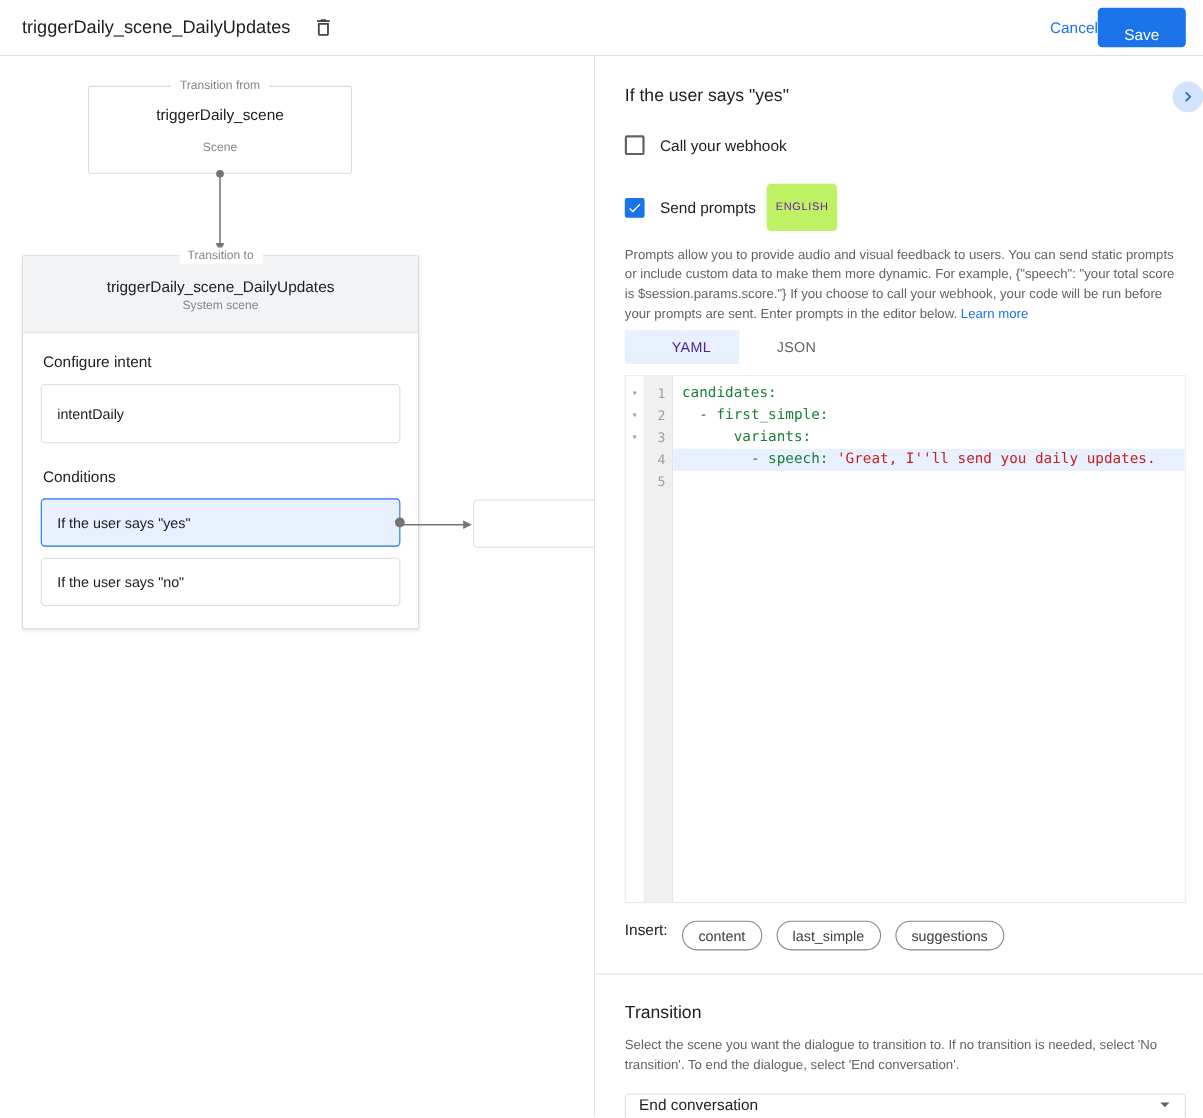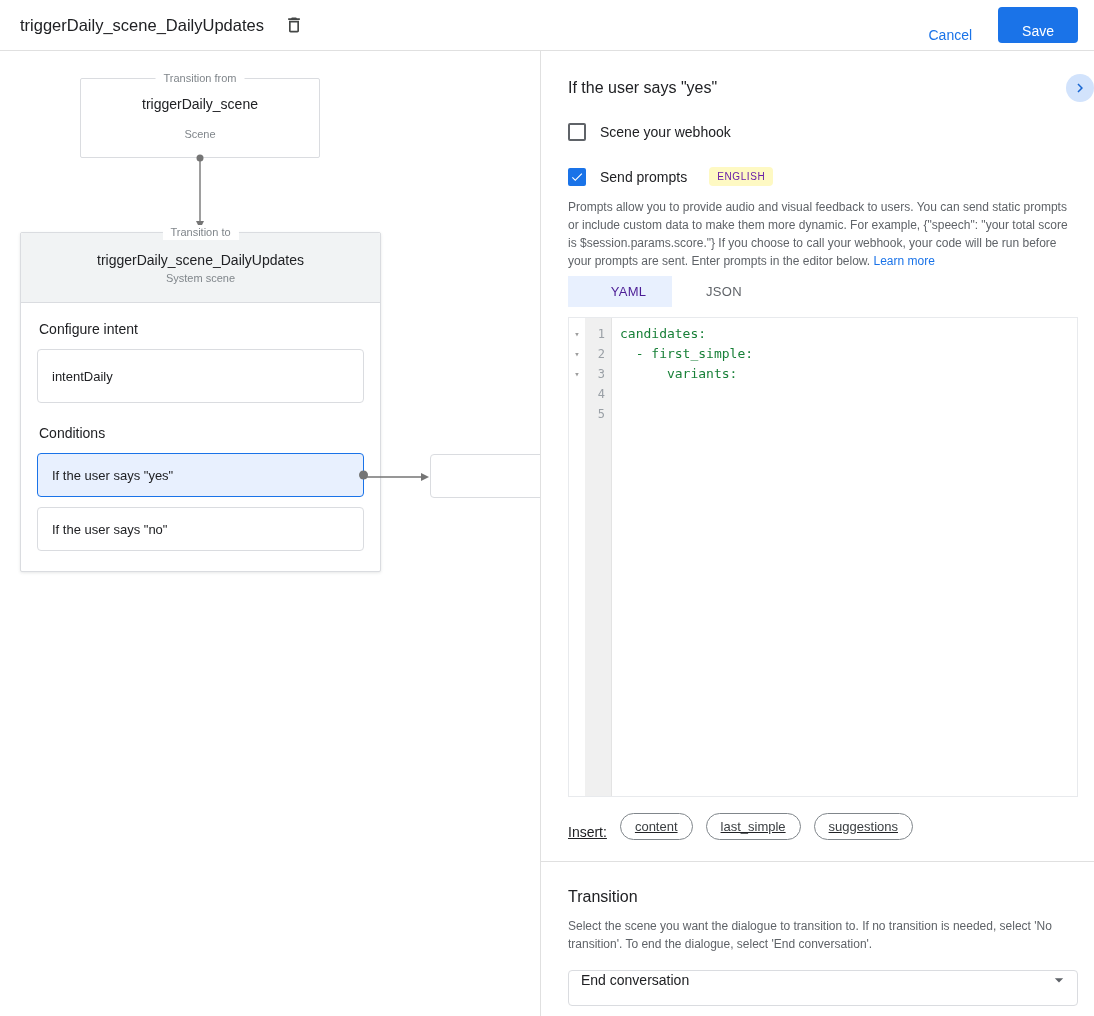--- a/index.html
+++ b/index.html
@@ -5,21 +5,21 @@
   * { margin:0; padding:0; box-sizing:border-box; }
   html,body { width:1094px; height:1016px; overflow:hidden; background:#fff;
     font-family:"Liberation Sans","DejaVu Sans",sans-serif; color:#202124; }
 
   
   .topbar { height:51px; border-bottom:1px solid #e0e0e0; background:#fff;
     display:flex; align-items:center; justify-content:space-between; padding:0 16px 0 20px; }
   .topbar-left { display:flex; align-items:center; gap:16px; }
   .page-title { font-size:16.5px; font-weight:500; color:#202124; }
   .icon-btn { background:none; border:none; cursor:pointer; display:flex; align-items:center; padding:4px; }
-  .topbar-right { display:flex; align-items:flex-end; gap:26px; }
+  .topbar-right { display:flex; align-items:center; }
   .text-btn { background:none; border:none; color:#1a73e8; font-size:14px; font-weight:500;
     cursor:pointer; font-family:inherit; }
   .primary-btn { background:#1a73e8; color:#fff; border:none; border-radius:4px; font-size:14px;
     font-weight:500; height:36px; padding:16px 24px; cursor:pointer; font-family:inherit; }
 
   
   .content { display:flex; height:965px; }
   .canvas { position:relative; flex:0 0 541px; width:541px; border-right:1px solid #e0e0e0;
     background:#fff; overflow:hidden; }
   .detail { position:relative; flex:1; background:#fff; padding:28px 16px 0 27px; }
@@ -52,22 +52,22 @@
   
   .detail-title { font-size:16px; font-weight:400; color:#202124; }
   .collapse-btn { position:absolute; top:23px; right:0; width:28px; height:28px; border-radius:50%;
     background:#d2e3fc; border:none; cursor:pointer; display:flex; align-items:center; justify-content:center; }
   .check-row { display:flex; align-items:center; margin-top:26px; cursor:pointer; }
   .checkbox { width:18px; height:18px; border:2px solid #5f6368; border-radius:2px; background:#fff;
     flex:0 0 18px; }
   .checkbox.checked { background:#1a73e8; border-color:#1a73e8; display:flex; align-items:center;
     justify-content:center; }
   .check-label { margin-left:14px; font-size:14px; font-weight:500; color:#202124; }
-  .lang-badge { margin-left:22px; background:#fef9c3; color:#681da8; font-size:10px; font-weight:500;
-    letter-spacing:.6px; padding:4px 8px; border-radius:4px; }
+  .lang-badge { margin-left:10px; background:#bef264; color:#681da8; font-size:10px; font-weight:500;
+    letter-spacing:.6px; padding:16px 8px; border-radius:4px; }
   .desc { margin-top:12px; font-size:12px; line-height:1.5; color:#5f6368; max-width:510px; }
   .link { color:#1a73e8; text-decoration:none; cursor:pointer; }
 
   .tabs { display:flex; margin-top:6px; }
   .tab { min-width:104px; padding:8px 0; text-align:center; font-size:13px; font-weight:500;
     color:#5f6368; cursor:pointer; letter-spacing:.3px; }
   .tab.active { background:#e8f0fe; color:#4c1d95;padding-left:17px; }
 
   .editor { margin-top:10px; width:100%; height:480px; border:1px solid #e8eaed; display:flex;
     font-family:"DejaVu Sans Mono","Liberation Mono",monospace; font-size:13px; line-height:20px; }
@@ -75,21 +75,21 @@
   .fold-cell { height:20px; font-size:9px; color:#9e9e9e; text-align:center; line-height:20px; cursor:pointer; }
   .nums { width:27px; background:#f0f0f0; border-right:1px solid #e3e3e3; padding-top:6px; }
   .num-cell { height:20px; font-size:12px; color:#9aa0a6; text-align:right; padding-right:6px; line-height:20px; }
   .code { flex:1; background:#fff; padding-top:6px; overflow:hidden; }
   .cline { height:20px; white-space:pre; padding-left:8px; }
   .cline.hl { background:#e8f0fe; }
   .tok-key { color:#188038; }
   .tok-string { color:#c5221f; }
   .tok-plain { color:#202124; }
 
-  .insert-row { display:flex; align-items:flex-end; margin-top:16px;text-decoration:underline; }
+  .insert-row { display:flex; align-items:flex-start; margin-top:16px; }
   .insert-label { font-size:14px; color:#202124; }
   .pill { margin-left:13px; border:1px solid #80868b; border-radius:14px; background:#fff;
     padding:5px 14px; font-size:13px; color:#3c4043; cursor:pointer; font-family:inherit; }
 
   .panel-divider { margin-top:21px; margin-left:-27px; width:calc(100% + 43px);
     border-top:1px solid #e0e0e0; }
   .transition-title { margin-top:26px; font-size:16px; font-weight:400; color:#202124; }
   .transition-desc { margin-top:11px; font-size:12px; line-height:1.5; color:#5f6368; max-width:510px; }
   .dropdown { margin-top:17px; height:36px; border:1px solid #dadce0; border-radius:4px; display:flex;
     align-items:center; justify-content:space-between; padding:0 8px 16px 12px; font-size:14px;
@@ -170,21 +170,21 @@
         <svg viewBox="0 0 24 24" width="18" height="18" fill="#1967d2">
             <path d="M8.6 16.6 13.2 12 8.6 7.4 10 6l6 6-6 6z"></path>
           </svg>
       </span>
     </button>
 
     <h2 class="detail-title">If the user says "yes"</h2>
 
     <div class="check-row">
       <span class="checkbox"></span>
-      <span class="check-label">Scene your webhook</span>
+      <span class="check-label">Call your webhook</span>
     </div>
 
     <div class="check-row">
       <span class="checkbox checked">
         <span style="display:flex;">
           <svg viewBox="0 0 24 24" width="14" height="14">
               <path d="M9 16.2 4.8 12l-1.4 1.4L9 19 21 7l-1.4-1.4z" fill="#fff"></path>
             </svg>
         </span>
       </span>
@@ -212,20 +212,21 @@
           <div class="num-cell">1</div>
           <div class="num-cell">2</div>
           <div class="num-cell">3</div>
           <div class="num-cell">4</div>
           <div class="num-cell">5</div>
         </div>
       <div class="code" id="code-area">
           <div class="cline"><span class="tok-key">candidates:</span></div>
           <div class="cline"><span class="tok-plain">  </span><span class="tok-key">- first_simple:</span></div>
           <div class="cline"><span class="tok-plain">      </span><span class="tok-key">variants:</span></div>
+          <div class="cline hl"><span class="tok-plain">        </span><span class="tok-key">- speech:</span><span class="tok-plain"> </span><span class="tok-string">'Great, I''ll send you daily updates.</span></div>
           <div class="cline"></div>
         </div>
     </div>
 
     <div class="insert-row">
       <span class="insert-label">Insert:</span>
       <span id="insert-pills" style="display:flex;">
           <button class="pill">content</button>
           <button class="pill">last_simple</button>
           <button class="pill">suggestions</button>

